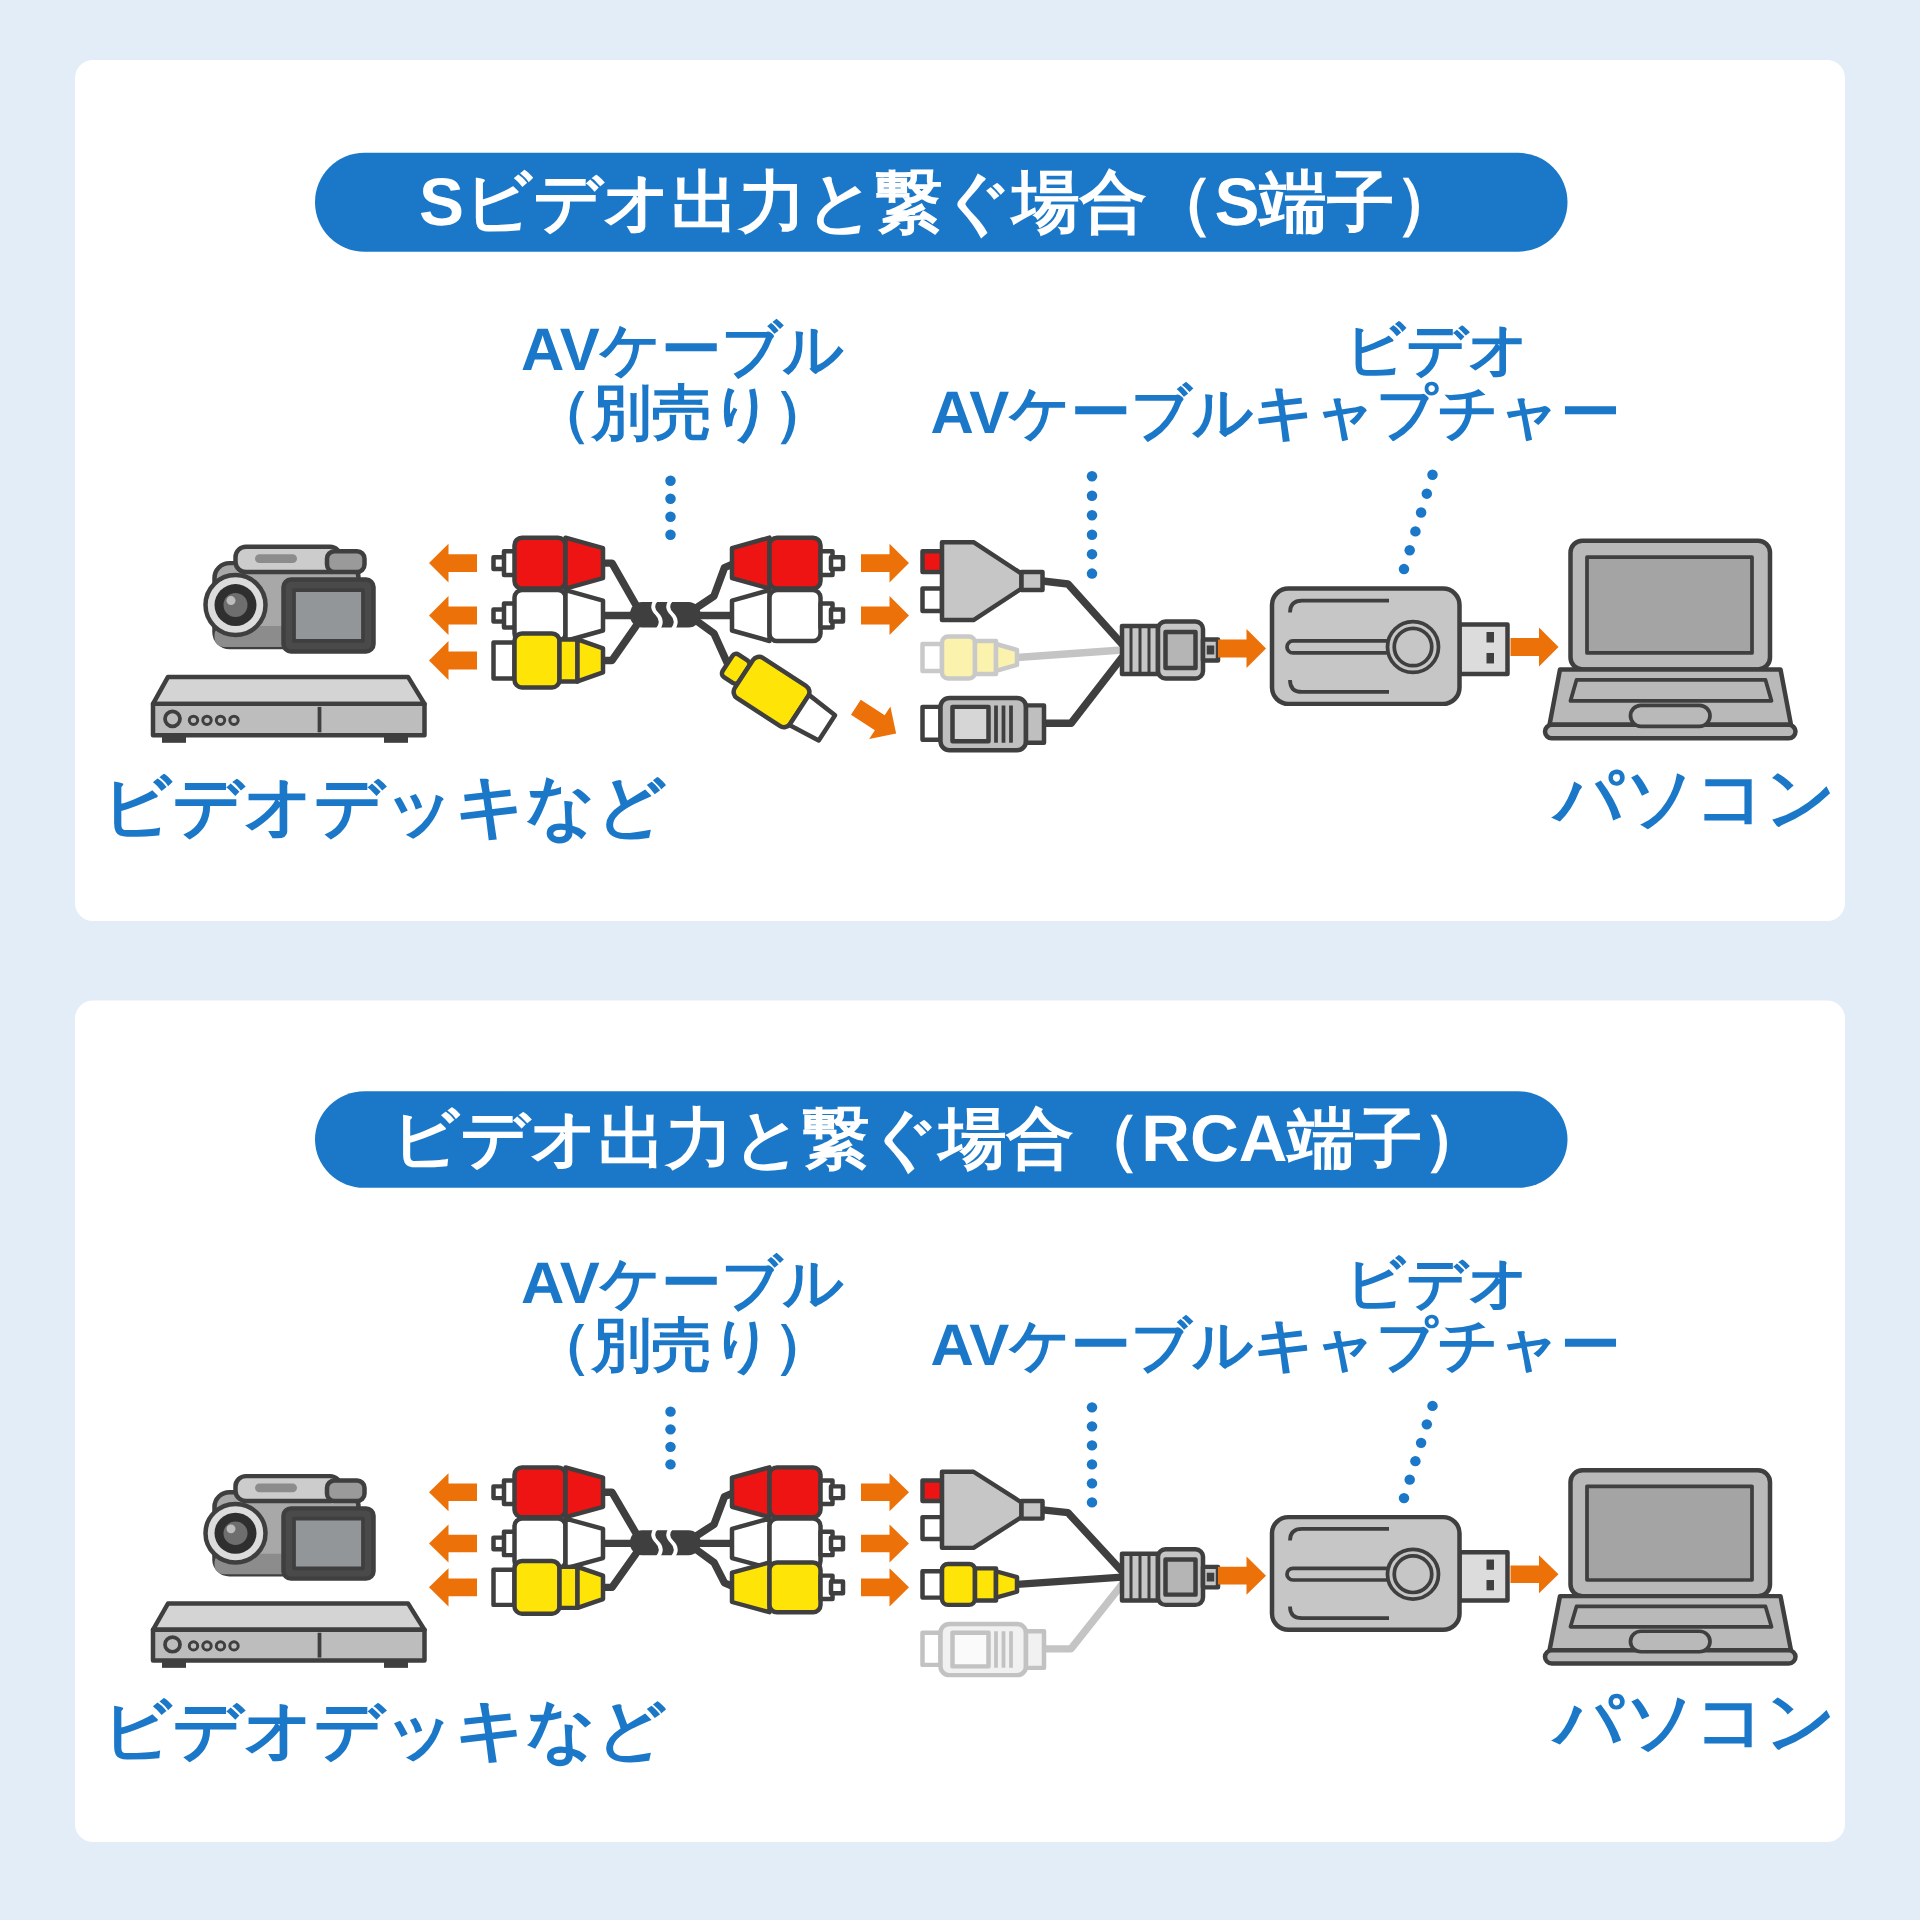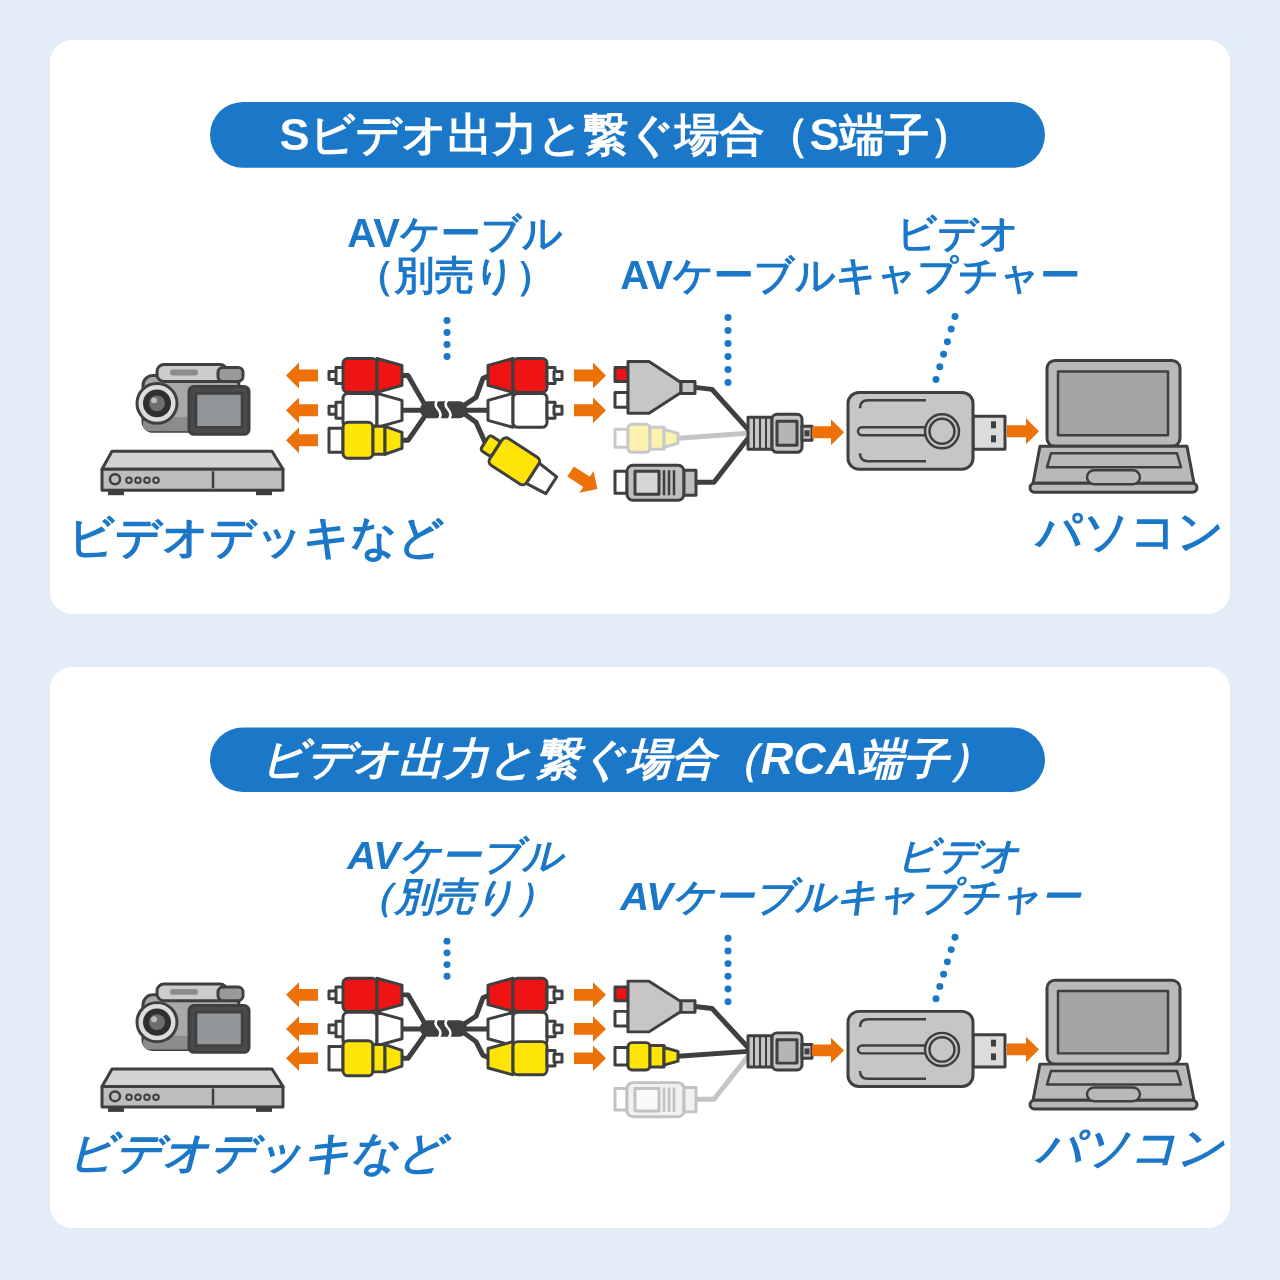--- a/index.html
+++ b/index.html
@@ -3,24 +3,24 @@
 <meta charset="utf-8">
 <style>
   html,body{margin:0;padding:0;}
   body{
     width:1280px;height:1280px;position:relative;
     background:#e3edf7;
     font-family:"Liberation Sans","DejaVu Sans",sans-serif;
   }
   .panel{
     position:absolute;left:50px;width:1180px;background:#ffffff;
-    border-radius:22px;overflow:hidden;
+    border-radius:12px;overflow:hidden;
   }
   #panel-top{top:40px;height:574px;}
-  #panel-bottom{top:667px;height:561px;font-style:italic;}
+  #panel-bottom{top:667px;height:561px;}
   svg{display:block;}
   text{font-weight:bold;}
   .banner-pill{fill:#1b78c8;}
   .banner-text{fill:#ffffff;font-size:45px;}
   .lbl{fill:#1b78c8;font-size:40px;}
   .lbl-big{fill:#1b78c8;font-size:46px;}
   .cab{stroke:#3f3f3f;stroke-width:5;fill:none;stroke-linejoin:round;stroke-linecap:round;}
   .dot{fill:#1b78c8;}
   
   .svideo-panel .use-capy{--yb:#fbf2ae;--yst:#c9c9c9;}

